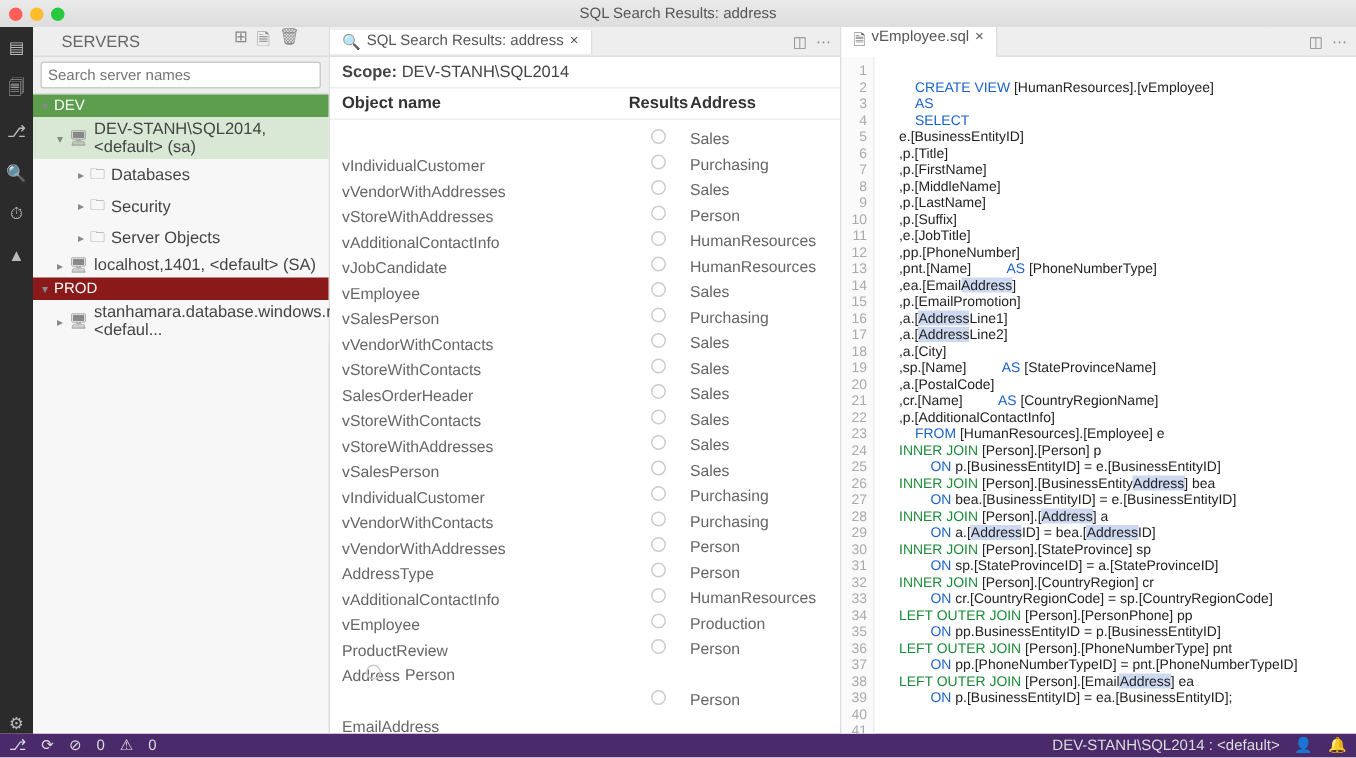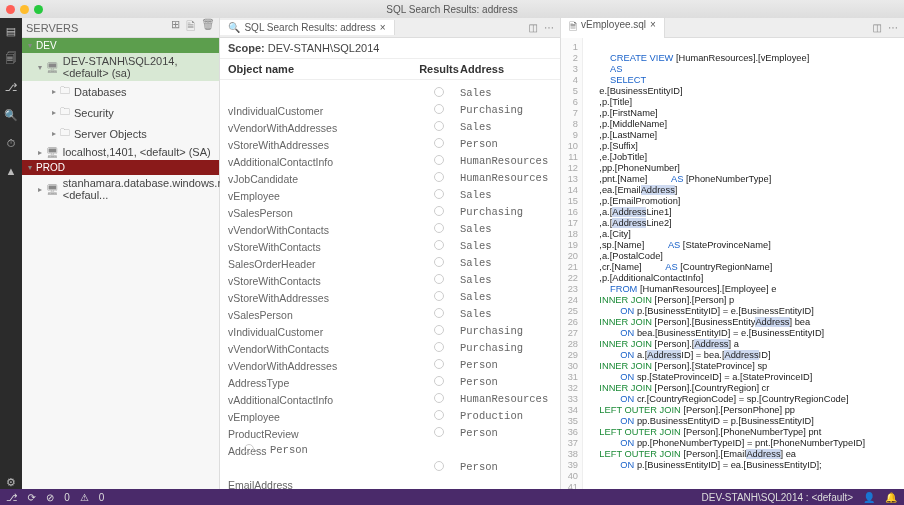--- a/index.html
+++ b/index.html
@@ -7,21 +7,21 @@
 .titlebar { height: 18px; background: linear-gradient(#eaeaea,#ddd); display: flex; align-items: center; padding: 0 6px; font-size: 10px; color: #555; position: relative; }
 .traffic { display: flex; gap: 5px; }
 .traffic span { width: 9px; height: 9px; border-radius: 50%; display: inline-block; }
 .tl-close { background:#ff5f56; } .tl-min { background:#ffbd2e; } .tl-max { background:#27c93f; }
 .titlebar .title { position:absolute; left:0; right:0; text-align:center; pointer-events:none; }
 .main { display:flex; height: 471px; }
 .activitybar { width: 22px; background:#2b2b2b; display:flex; flex-direction:column; align-items:center; padding-top:6px; gap:14px; }
 .activitybar .ai { width:14px; height:14px; display:flex; align-items:center; justify-content:center; color:#bbb; font-size:11px; cursor:pointer; }
 .activitybar .spacer { flex:1; }
 .serverpanel { width: 198px; background:#f7f7f7; display:flex; flex-direction:column; border-right:1px solid #ddd; font-size:11px; }
-.sp-head { height:20px; background:#eee; display:flex; align-items:center; padding:0 4px; color:#666; justify-content:space-between; border-bottom:1px solid #ddd; }
+.sp-head { height:20px; background:#eee; display:flex; align-items:center; padding:0 19px; color:#666; justify-content:space-between; border-bottom:1px solid #ddd; }
 .sp-head .icons { display:flex; gap:6px; color:#888; }
 .sp-search { padding:3px 5px; background:#eee; border-bottom:1px solid #ddd; }
 .sp-search input { width:100%; height:18px; font-size:10px; padding:1px 4px; border:1px solid #ccc; border-radius:2px; background:#fff; }
 .group-dev { background:#5c9e4d; color:#fff; padding:2px 6px; display:flex; align-items:center; gap:4px; font-size:10px; }
 .group-prod { background:#8a1a1a; color:#fff; padding:2px 6px; display:flex; align-items:center; gap:4px; font-size:10px; }
 .tree { background:#f7f7f7; }
 .tree .node { padding:2px 4px; display:flex; align-items:center; gap:4px; color:#444; cursor:pointer; }
 .tree .node.sel { background:#d8e8d4; }
 .tree .indent1 { padding-left: 16px; }
 .tree .indent2 { padding-left: 30px; }
@@ -29,21 +29,21 @@
 .dbicon, .foldericon, .srvicon { font-size:10px; color:#888; }
 .center { width: 340px; background:#fff; display:flex; flex-direction:column; }
 .center .editortabs { height:20px; background:#eee; display:flex; align-items:center; font-size:10px; border-bottom:1px solid #ddd; }
 .center .editortabs .tab { padding:2px 8px; background:#fff; border-right:1px solid #ddd; display:flex; align-items:center; gap:4px; color:#555; }
 .center .editortabs .right { margin-left:auto; display:flex; gap:6px; padding-right:6px; color:#888; }
 .scope { font-size:11px; padding:4px 8px; color:#444; border-bottom:1px solid #eee; }
 .results { flex:1; overflow:auto; padding:4px 0; }
 .cols { display:flex; padding:4px 8px; font-size:11px; font-weight:600; color:#333; border-bottom:1px solid #eee; }
 .colname { flex:1; } .colopt { width:42px; text-align:center; } .colsch { width:92px; }
 .row { display:flex; padding:2px 8px; font-size:10.5px; color:#555; align-items:center; height:17px; }
-.row .c1 { flex:1; color:#666;margin-top:37px; } .row .c2 { width:42px; text-align:center; } .row .c3 { width:92px; color:#666;font-family:Liberation Mono, monospace; }
+.row .c1 { flex:1; color:#666;margin-top:37px; } .row .c2 { width:42px; text-align:center; } .row .c3 { width:92px; color:#666; }
 .optcirc { width:10px; height:10px; border:1.2px solid #ccc; border-radius:50%; display:inline-block; }
 .editor { flex:1; background:#fff; display:flex; flex-direction:column; border-left:1px solid #ddd; }
 .editor .editortabs { height:20px; background:#eee; display:flex; align-items:center; font-size:10px; border-bottom:1px solid #ddd; }
 .editor .editortabs .tab { padding:2px 8px; background:#fff; border-right:1px solid #ddd; display:flex; gap:4px; color:#555; }
 .editor .editortabs .right { margin-left:auto; display:flex; gap:6px; padding-right:6px; color:#888; }
 .code { flex:1; overflow:hidden; display:flex; font-family: "Menlo","Consolas",monospace; font-size:9.3px; line-height:11px; }
 .gutter { width:22px; background:#fafafa; color:#aaa; text-align:right; padding:4px 4px 0 0; white-space:pre; border-right:1px solid #eee;}
 .codelines { flex:1; padding:4px 0 0 6px; white-space:pre; color:#222; }
 .kw { color:#1a62c9;margin-left:21px; } .typ { color:#1a8a36; } .highl { background:#cdd9f0; }
 .statusbar { height:16px; background:#4a2a6a; color:#ddd; font-size:10px; display:flex; align-items:center; padding:0 6px; }
@@ -77,20 +77,23 @@
   </div>
 
   <div class="serverpanel">
     <div class="sp-head">
       <span>SERVERS</span>
       <span class="icons">
         <span>⊞</span>
         <span>🗎</span>
         <span>🗑</span>
       </span>
+    </div>
+    <div class="sp-search">
+      <input type="text" placeholder="Search server names" style="">
     </div>
 
     <div class="group-dev">
       <span class="triangle">▾</span>
       <span>DEV</span>
     </div>
     <div class="tree">
       <div class="node sel indent1">
         <span class="triangle">▾</span>
         <span class="srvicon">🖥</span>

